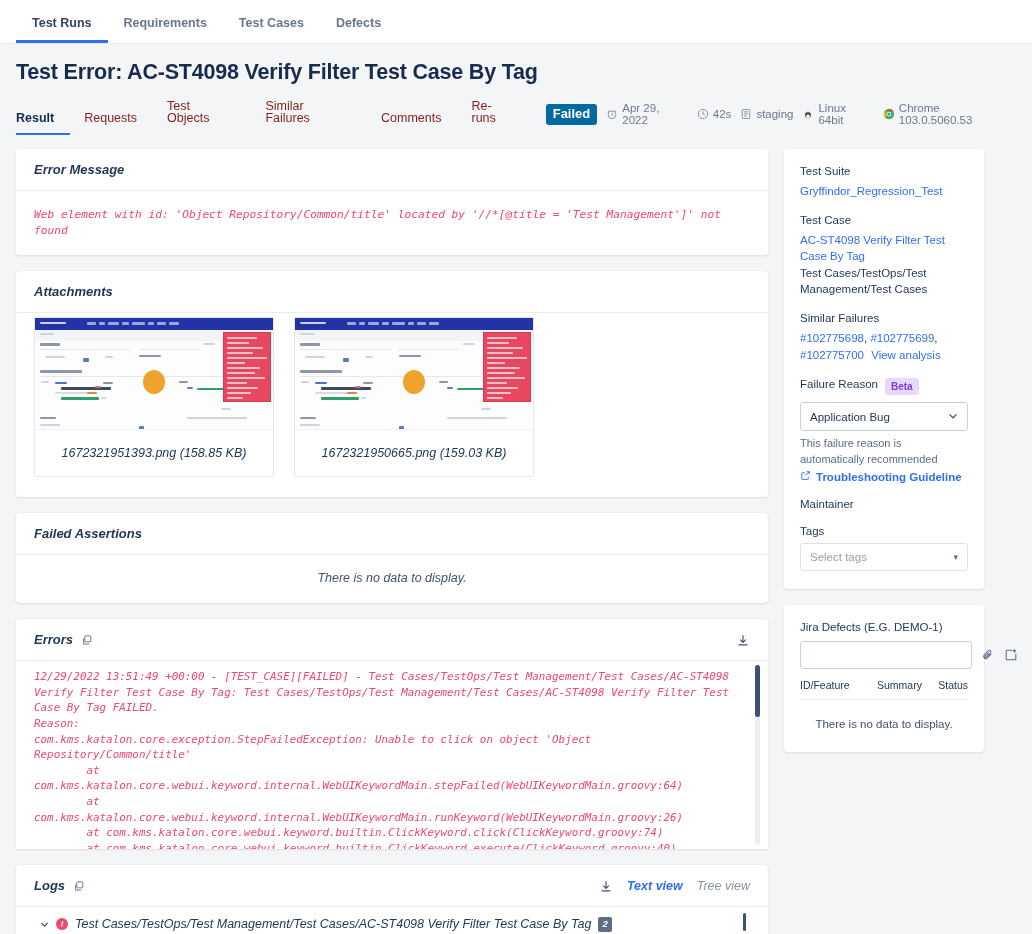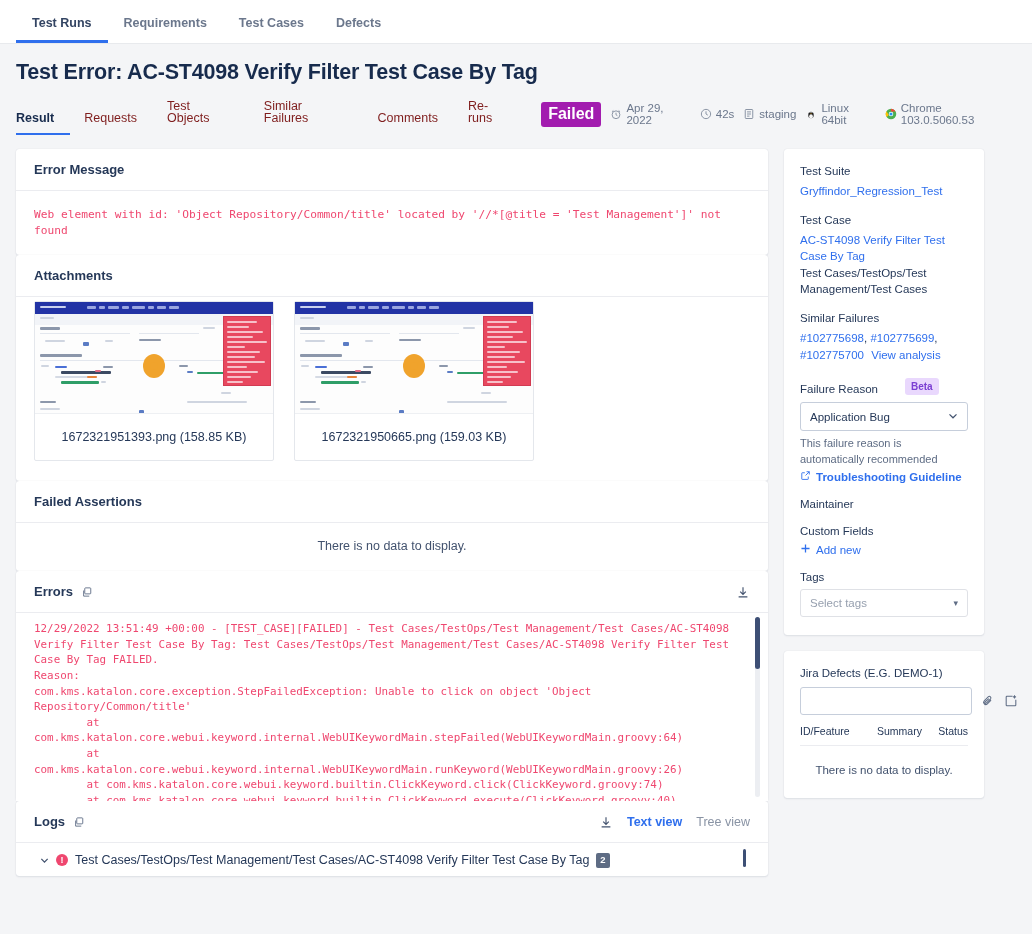--- a/index.html
+++ b/index.html
@@ -41,34 +41,36 @@
   .subnav-tab {
     font-size: 12.5px; color: #7f1d1d; font-weight: 400;
     padding: 0 16px 8px 0; margin-right: 14px; cursor: pointer;
     border-bottom: 2px solid transparent; line-height: 1;
   }
   .subnav-tab:first-child { padding-left: 0; }
   .subnav-tab.active { color: #172b4d; font-weight: 700; border-bottom-color: #2f6fed; }
 
   .meta { margin-left: auto; display: flex; align-items: center; gap: 9px; padding-bottom: 6px; }
   .badge-failed {
-    background: #a21caf; color: #ffffff; font-size: 16px; font-weight: 700;
+    background: #0369a1; color: #ffffff; font-size: 13px; font-weight: 700;
     border-radius: 3px; padding: 2px 7px 3px 7px; line-height: 1.25;
   }
   .meta-item { display: flex; align-items: center; gap: 4px; font-size: 11.5px; color: #6b778c; }
   .meta-item svg { display: block; }
 
   
   .layout { display: flex; gap: 16px; padding: 14px 16px 0 16px; align-items: flex-start; }
   .col-main { width: 752px; flex: none; }
   .col-side { width: 200px; flex: none; }
 
   .card {
     background: #ffffff; border-radius: 3px;
     box-shadow: 0 1px 2px rgba(9,30,66,0.09), 0 0 1px rgba(9,30,66,0.14);
+    margin-bottom: 16px;
+    font-style: italic;
   }
   .card-head {
     padding: 13px 18px; border-bottom: 1px solid #ebecf0;
     display: flex; align-items: center;
   }
   .card-title { font-size: 13px; font-weight: 700; color: #253858; }
   .card-body { padding: 16px 18px; }
   .empty-msg { text-align: center; font-size: 12.5px; color: #42526e; padding: 14px 0; }
 
   .mono-err {
@@ -162,21 +164,21 @@
   .side-label { font-size: 11.5px; font-weight: 400; color: #253858; margin-bottom: 6px; }
   .side-group { margin-bottom: 15px; }
   .side-group:last-child { margin-bottom: 0; }
   .side-link { font-size: 11.5px; color: #2f6fed; cursor: pointer; line-height: 1.42; }
   .side-plain { font-size: 11.5px; color: #253858; line-height: 1.42; }
   .side-note { font-size: 11px; color: #5e6c84; line-height: 1.42; margin-top: 5px; }
   .badge-beta {
     background: #e9d8fd; color: #7b3fd3; font-size: 10px; font-weight: 700;
     border-radius: 3px; padding: 2px 6px; margin-left: 7px; line-height: 1.3;
   }
-  .label-row { display: flex; align-items: flex-end; margin-bottom: 7px; gap: 20px; }
+  .label-row { display: flex; align-items: flex-start; margin-bottom: 7px; }
   .select-box {
     width: 100%; height: 29px; border: 1px solid #c6cedb; border-radius: 3px;
     background: #fff; display: flex; align-items: center; padding: 0 9px;
     font-size: 11.5px; color: #253858; cursor: pointer; position: relative;
   }
   .select-box .chev { margin-left: auto; color: #42526e; font-size: 9px; }
   .select-tags {
     width: 100%; height: 28px; border: 1px solid #dfe1e6; border-radius: 3px;
     background: #fff; display: flex; align-items: center; padding: 0 9px;
     font-size: 11.5px; color: #97a0af; cursor: text;
@@ -558,31 +560,20 @@
             </svg>
           </span>
           <span>Troubleshooting Guideline</span>
         </div>
       </div>
 
       <div class="side-group">
         <div class="side-label" style="margin-bottom:0">Maintainer</div>
       </div>
 
-      <div class="side-group">
-        <div class="side-label">Custom Fields</div>
-        <div class="add-new">
-          <span>
-            <svg width="11" height="11" viewBox="0 0 12 12" fill="none" stroke="#2f6fed" stroke-width="1.4">
-              <path d="M6 1.6v8.8M1.6 6h8.8"></path>
-            </svg>
-          </span>
-          <span>Add new</span>
-        </div>
-      </div>
 
       <div class="side-group">
         <div class="side-label">Tags</div>
         <div class="select-tags">
           <span>Select tags</span>
           <span class="caret">▾</span>
         </div>
       </div>
 
     </div>

